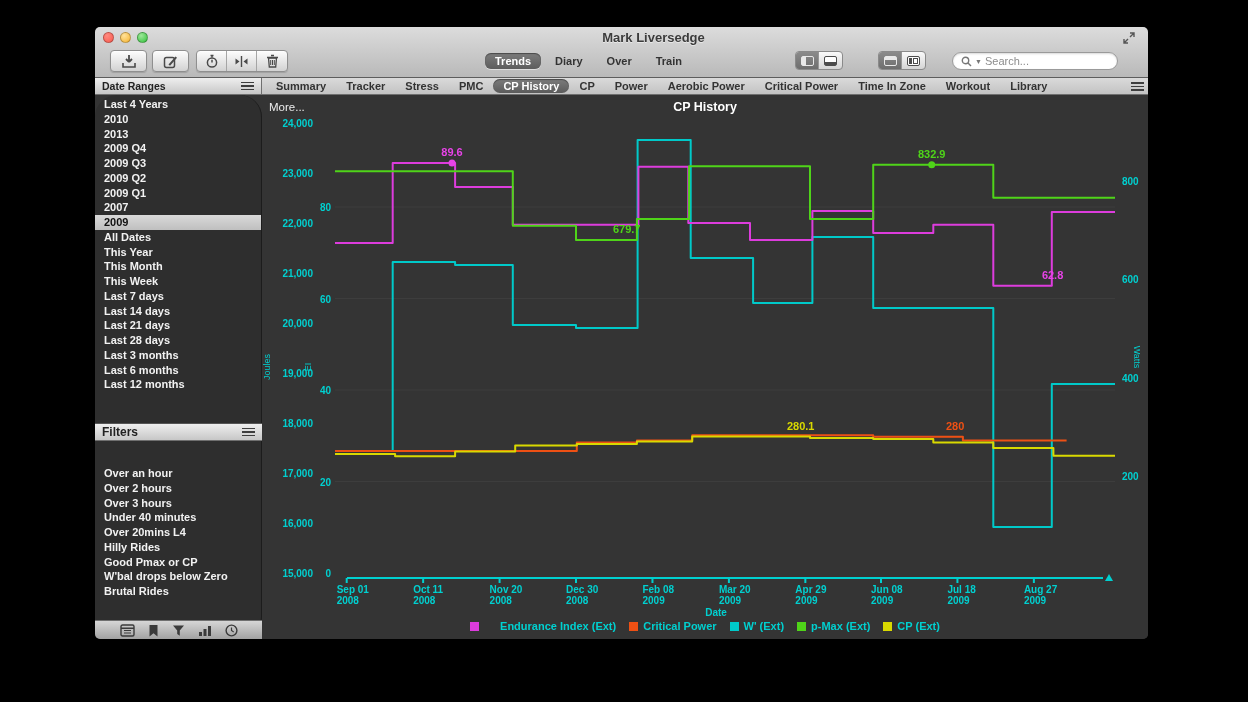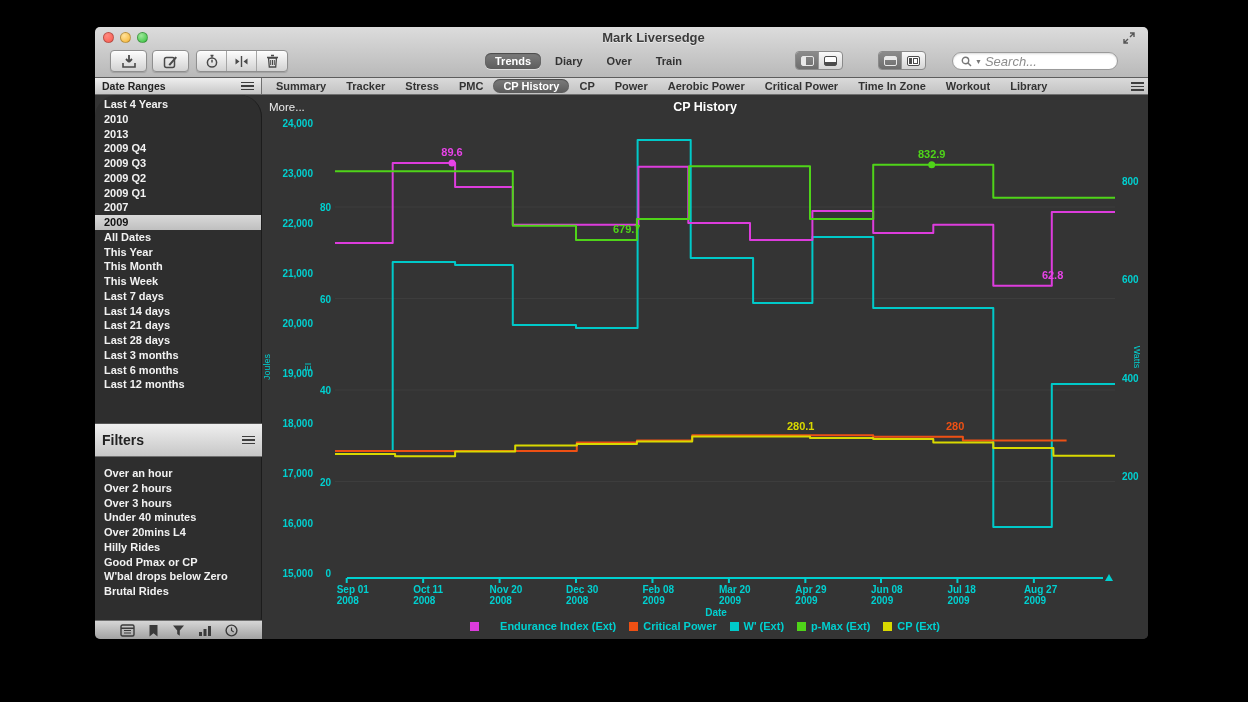--- a/index.html
+++ b/index.html
@@ -29,38 +29,38 @@
   .mini-seg.pressed .pane { border-color:#e8e8e8; background:transparent; }
   .pane .fill-left{position:absolute;left:0;top:0;width:4px;height:100%;background:#4c4c4c;}
   .mini-seg.pressed .fill-left{background:#e8e8e8;}
   .pane .fill-bottom{position:absolute;left:0;bottom:0;width:100%;height:3px;background:#4c4c4c;}
   .pane .fill-top{position:absolute;left:0;top:0;width:100%;height:3px;background:#e8e8e8;}
   .pane.tiles{display:flex;gap:1px;padding:1px;background:#fff;}
   .pane.tiles i{flex:1;background:#4c4c4c;}
   .search { position:absolute; left:857px; top:25px; width:166px; height:18px; background:#fff; border:1px solid #9a9a9a; border-radius:10px; display:flex; align-items:center; padding:0 8px; gap:3px; box-shadow:0 1px 2px rgba(0,0,0,.15) inset; }
   .search .mag{color:#777;}
   .search .caret{font-size:7px;color:#777;}
-  .search .ph{font-size:13px;color:#8d8d8d;font-style:italic;}
+  .search .ph{font-size:11px;color:#8d8d8d;}
   
   .band { position:absolute; left:0; top:51px; width:100%; height:17px; }
   .sidebar-header { position:absolute; left:0; top:0; width:167px; height:17px; background:linear-gradient(#efefef,#c7c7c7); border-bottom:1px solid #6f6f6f; border-right:1px solid #6f6f6f; display:flex; align-items:center; padding:0 7px; font-size:10.5px; font-weight:bold; color:#222; }
   .tabrow { position:absolute; left:167px; top:0; width:886px; height:17px; background:linear-gradient(#dadada,#c3c3c3); border-bottom:1px solid #6f6f6f; display:flex; align-items:center; font-size:11px; font-weight:bold; color:#333; padding-left:4px; }
   .tab { padding:1px 10px; border-radius:9px; white-space:nowrap; }
   .tab.selected { background:linear-gradient(#7c7c7c,#5b5b5b); color:#fff; box-shadow:0 1px 1px rgba(0,0,0,.4) inset; }
   .burger { width:13px; height:9px; display:inline-block; position:relative; }
   .burger i{position:absolute;left:0;width:100%;height:1.6px;background:#3e3e3e;}
   .burger i:nth-child(1){top:0;}.burger i:nth-child(2){top:3.6px;}.burger i:nth-child(3){top:7.2px;}
   .hdr-burger{margin-left:auto;}
   .tab-burger{position:absolute;right:8px;top:4px;}
   
   .sidebar { position:absolute; left:0; top:68px; width:167px; height:544px; background:#2e2e2e; border-right:1px solid #1c1c1c;border-radius:22px; }
   .sb-list { position:absolute; left:0; width:100%; }
   .sb-item { height:14.75px; line-height:14.75px; padding-left:9px; font-size:11px; font-weight:bold; color:#f2f2f2; white-space:nowrap; }
   .sb-item.selected { background:linear-gradient(#d9d9d9,#bfbfbf); color:#111; }
-  .filters-header { position:absolute; left:0; top:328px; width:167px; height:17px; background:linear-gradient(#efefef,#c7c7c7); border-top:1px solid #555; border-bottom:1px solid #6f6f6f; display:flex; align-items:center; padding:16px 7px; font-size:14px; font-weight:bold; color:#222; }
+  .filters-header { position:absolute; left:0; top:328px; width:167px; height:17px; background:linear-gradient(#efefef,#c7c7c7); border-top:1px solid #555; border-bottom:1px solid #6f6f6f; display:flex; align-items:center; padding:8px 7px; font-size:12px; font-weight:bold; color:#222; }
   .sb-footer { position:absolute; left:0; bottom:0; width:167px; height:19px; background:linear-gradient(#d6d6d6,#a2a2a2); border-top:1px solid #707070; display:flex; align-items:center; justify-content:center; gap:13px; }
   .sb-footer svg { display:block; }
   
   .main { position:absolute; left:167px; top:68px; width:886px; height:544px; background:#343434; }
   .more-link { position:absolute; left:7px; top:6px; font-size:11.5px; color:#ececec; }
   .chart-title { position:absolute; left:0; top:5px; width:100%; text-align:center; font-size:12.5px; font-weight:bold; color:#fff; }
   .legend { position:absolute; left:0; bottom:7px; width:100%; display:flex; align-items:center; justify-content:center; gap:13px; }
   .legend-item { display:flex; align-items:center; gap:5px; }
   .legend-swatch { width:9px; height:9px; display:inline-block; }
   .legend-label { font-size:11px; font-weight:bold; }

